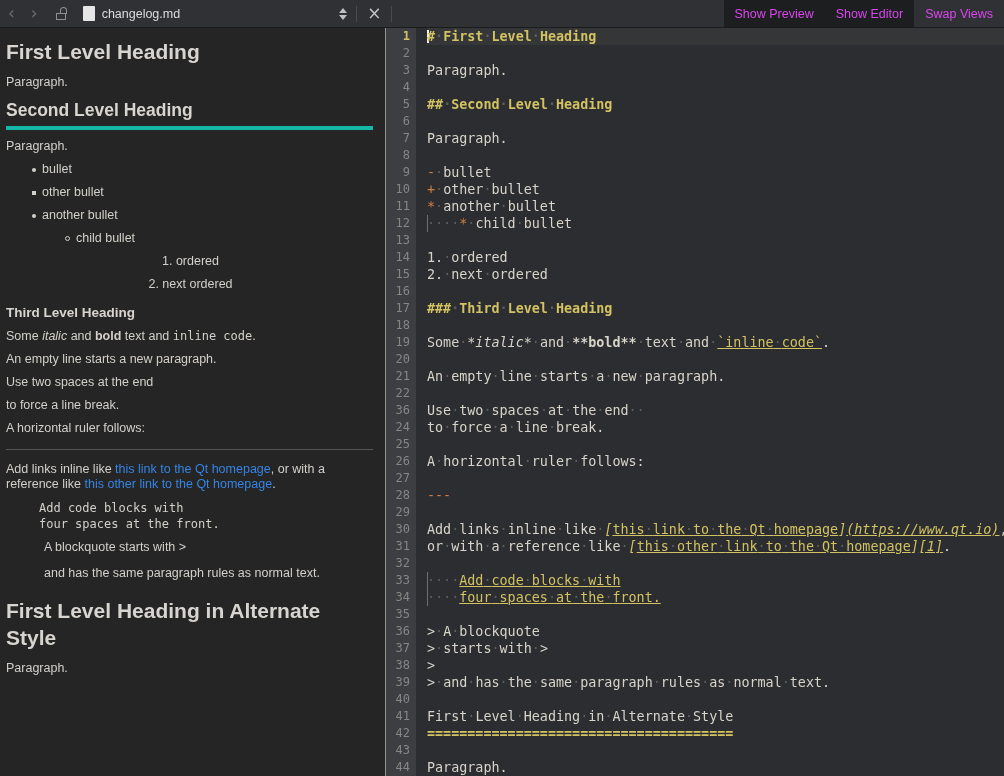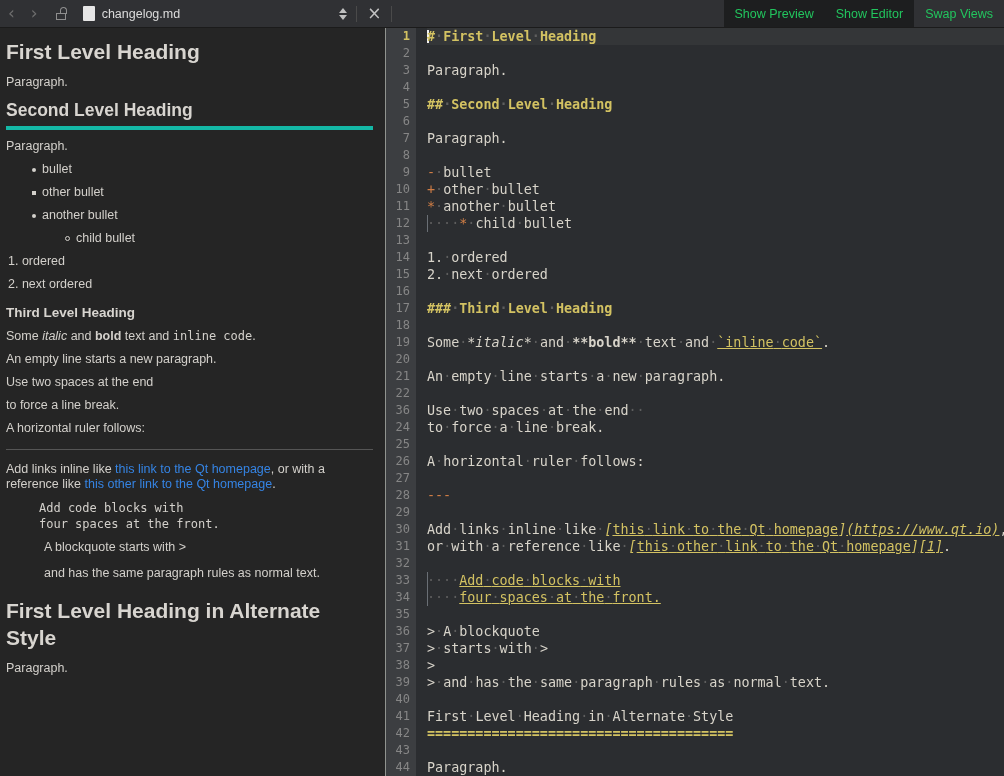--- a/index.html
+++ b/index.html
@@ -22,21 +22,21 @@
   .lock .body{ position:absolute; left:2px; top:7px; width:10px; height:7px; border:1.5px solid #8e8e8e; }
   .file-ico{ width:12px; height:15px; background:#e6e6e6; border-radius:1px; margin:0 7px 0 8px; padding:3px 2px; }
   .file-ico .ln{ height:1px; background:#555; margin-bottom:2px; }
   .tab-title{ padding-right:8px; color:#dcdcdc; }
   .updown{ display:flex; flex-direction:column; align-items:center; padding:0 9px; margin-left:142px; }
   .updown .up{ width:0;height:0;border-left:4px solid transparent;border-right:4px solid transparent;border-bottom:5px solid #c0c0c0; margin-bottom:2px;}
   .updown .dn{ width:0;height:0;border-left:4px solid transparent;border-right:4px solid transparent;border-top:5px solid #c0c0c0;}
   .vsep{ width:1px; height:16px; background:#4a4a4a; }
   .close-x{ font-size:17px; color:#c2c2c2; padding:0 10px; line-height:1; font-family:"DejaVu Sans",sans-serif;}
   .tb-right{ display:flex; height:100%; align-items:stretch; }
-  .tb-btn{ display:flex; align-items:center; padding:8px 11px; color:#22c55e; cursor:default; white-space:nowrap; }
+  .tb-btn{ display:flex; align-items:center; padding:8px 11px; color:#d946ef; cursor:default; white-space:nowrap; }
   .tb-btn.checked{ background:#1d1e1f; }
   
   .main{ display:flex; height:748px; }
   
   .preview{
     width:385px; height:648px; overflow:hidden; background:#252525;
     color:#d3d0cb; font-size:12.5px; padding:5px 12px 0 6px; line-height:15px;
   }
   .pv-h1{ font-size:21px; font-weight:bold; line-height:27px; color:#d8d5d0; margin:5px 0 10px; }
   .pv-h2{ font-size:17.5px; font-weight:bold; line-height:22px; color:#d8d5d0;
@@ -47,21 +47,21 @@
   .pv-b{ font-weight:bold; }
   .pv-code{ font-family:"DejaVu Sans Mono",monospace; font-size:12px; }
   .pv-link{ color:#3584e4; }
   .pv-ul{ margin:7px 0; }
   .pv-li{ margin:7px 0 8px; padding-left:26px; }
   .pv-li.ind{ padding-left:59px; }
   .mk{ display:inline-block; margin-right:6px; vertical-align:1px; }
   .mk.disc{ width:4px;height:4px;border-radius:50%;background:#d3d0cb; }
   .mk.square{ width:4px;height:4px;background:#d3d0cb; }
   .mk.circle{ width:5px;height:5px;border:1px solid #d3d0cb;border-radius:50%; }
-  .pv-ol{ margin:5px 0; }
+  .pv-ol{ margin:5px 0;text-align:center; }
   .pv-oli{ margin:7px 0 8px; padding-left:2px; }
   .pv-hr{ border:none; border-top:1px solid #555; margin:13px 0 12px; }
   .pv-pre{ font-family:"DejaVu Sans Mono",monospace; font-size:12px; line-height:16px; margin:8px 0 8px 33px; }
   .pv-bq{ margin:8px 0 16px 38px; }
   .pv-bql{ margin:6px 0 11px; }
   
   .editor{
     flex:1; height:748px; display:flex; background:#2b2d30; overflow:hidden;
     border-left:1px solid #90938f; font-family:"DejaVu Sans Mono",monospace;
   }

